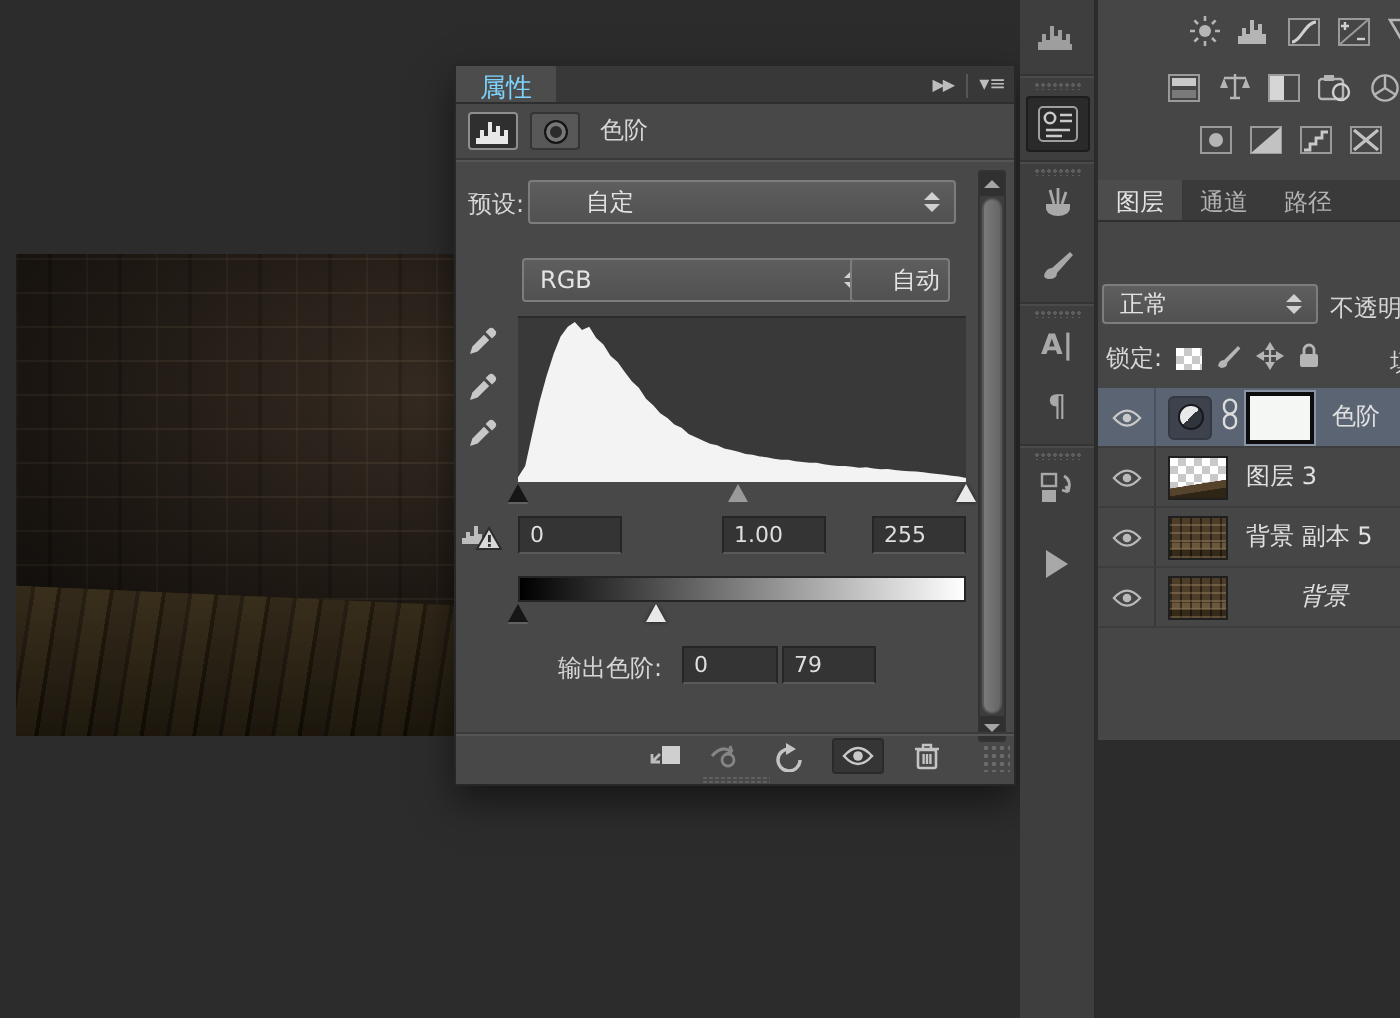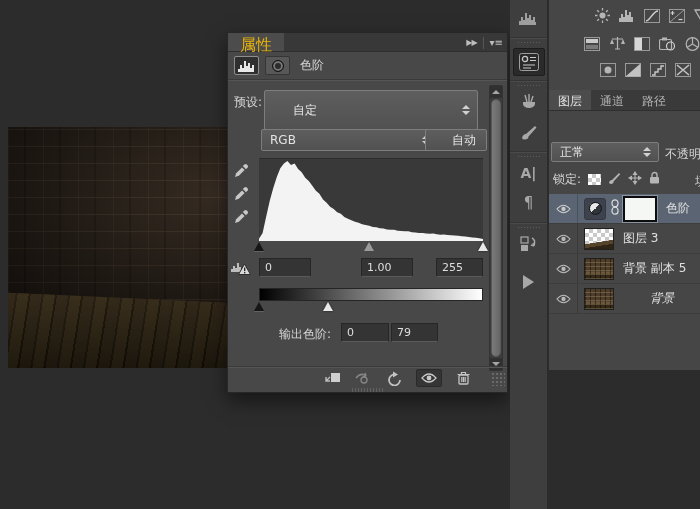--- a/index.html
+++ b/index.html
@@ -25,21 +25,21 @@
       linear-gradient(180deg, rgba(120,100,70,.18), rgba(0,0,0,.4)),
       repeating-linear-gradient(99deg, #2e2516 0 11px, #1f180e 11px 13px, #352b18 13px 24px, #191307 24px 26px),
       #241d12;
   }
 
   
   .props { position:absolute; left:227px; top:32px; width:281px; height:361px;
     background:#484848; border:1px solid #272727; box-shadow:0 8px 18px rgba(0,0,0,.5); }
   .props-tabbar { position:absolute; left:0; top:0; right:0; height:19px; background:#383838;
     border-bottom:1px solid #2e2e2e; display:flex; align-items:stretch; }
-  .props-tab { background:#4c4c4c; padding:2px 12px 0; color:#eab308; font-size:16px; }
+  .props-tab { background:#4c4c4c; padding:2px 12px 0; color:#7dd3fc; font-size:13px; }
   .tab-icons { position:absolute; right:4px; top:0; height:19px; display:flex; align-items:center; gap:6px; color:#bdbdbd; }
   .dbl-arrow { font-size:8px; letter-spacing:-1px; }
   .vline { width:1px; height:12px; background:#2c2c2c; border-right:1px solid #565656; }
   .props-header { position:absolute; left:0; top:19px; right:0; height:27px; display:flex; align-items:center; gap:6px; padding-left:6px; }
   .hdr-btn { width:25px; height:19px; display:flex; align-items:center; justify-content:center;
     background:#2f2f2f; border:1px solid #8e8e8e; border-radius:2px; }
   .hdr-btn2 { width:25px; height:19px; display:flex; align-items:center; justify-content:center;
     background:#585858; border:1px solid #353535; border-radius:2px; }
   .mask-circle { width:12px; height:12px; border-radius:50%; background:#2b2b2b; border:1px solid #141414;
     box-shadow:inset 0 0 0 2px #777; }
@@ -165,36 +165,36 @@
         </svg>
       </span>
       <span class="hdr-btn2">
         <span class="mask-circle"></span>
       </span>
       <span class="cjk" style="margin-left:4px;">色阶</span>
     </div>
     <div class="props-divider"></div>
 
     <span class="abs cjk" style="left:6px; top:61px;">预设:</span>
-    <div class="dd" style="left:36px; top:57px; width:214px; height:40px;padding-left:28px;">
+    <div class="dd" style="left:36px; top:57px; width:214px; height:22px;padding-left:28px;">
       <span>自定</span>
       <span class="updown">
           <i class="u"></i>
           <i class="d"></i>
         </span>
     </div>
 
     <div class="dd" style="left:33px; top:96px; width:177px; height:22px;">
       <span>RGB</span>
       <span class="updown">
           <i class="u"></i>
           <i class="d"></i>
         </span>
     </div>
-    <div class="btn" style="left:197px; top:96px; width:62px; height:22px;padding-left:16px;">
+    <div class="btn" style="left:197px; top:96px; width:50px; height:22px;padding-left:16px;">
       <span>自动</span>
     </div>
 
     <span class="dropper" style="top:128px;">
       <svg width="15" height="15" viewBox="0 0 15 15">
           <path d="M1 14 l1.2-3.8 L8 4.4 l2.6 2.6 -5.8 5.8 Z" fill="#c8c8c8"></path>
           <path d="M8.8 3 l1.6-1.6 q1.3-1 2.4 0 l0.8 0.8 q1 1.1 0 2.4 L12 6.2 Z" fill="#c8c8c8"></path>
         </svg>
     </span>
     <span class="dropper" style="top:151px;">

